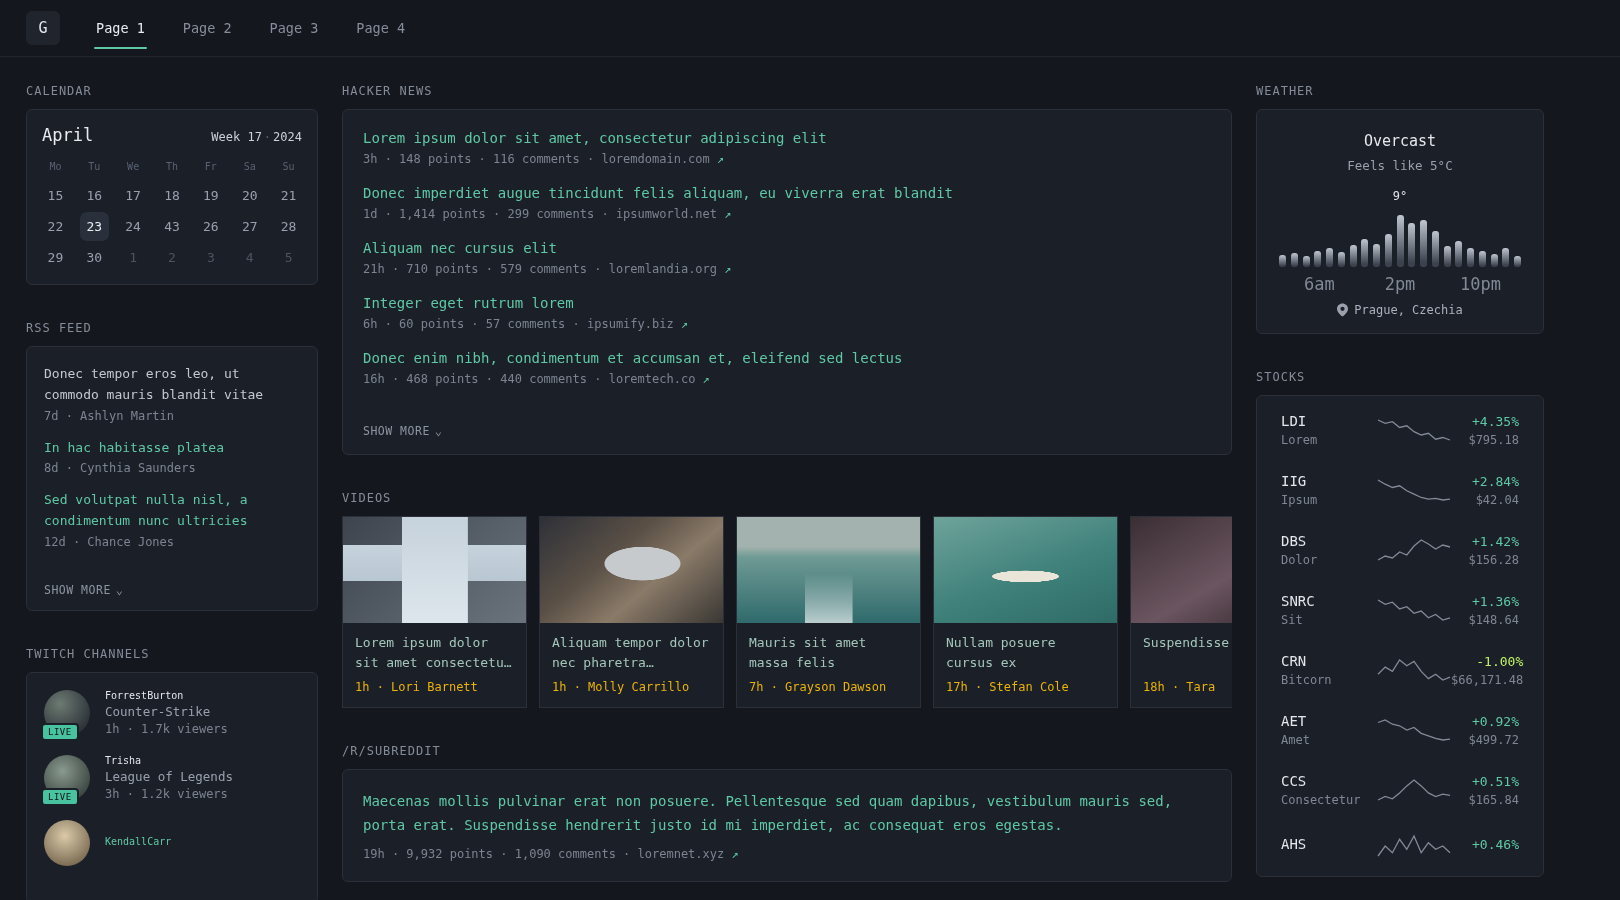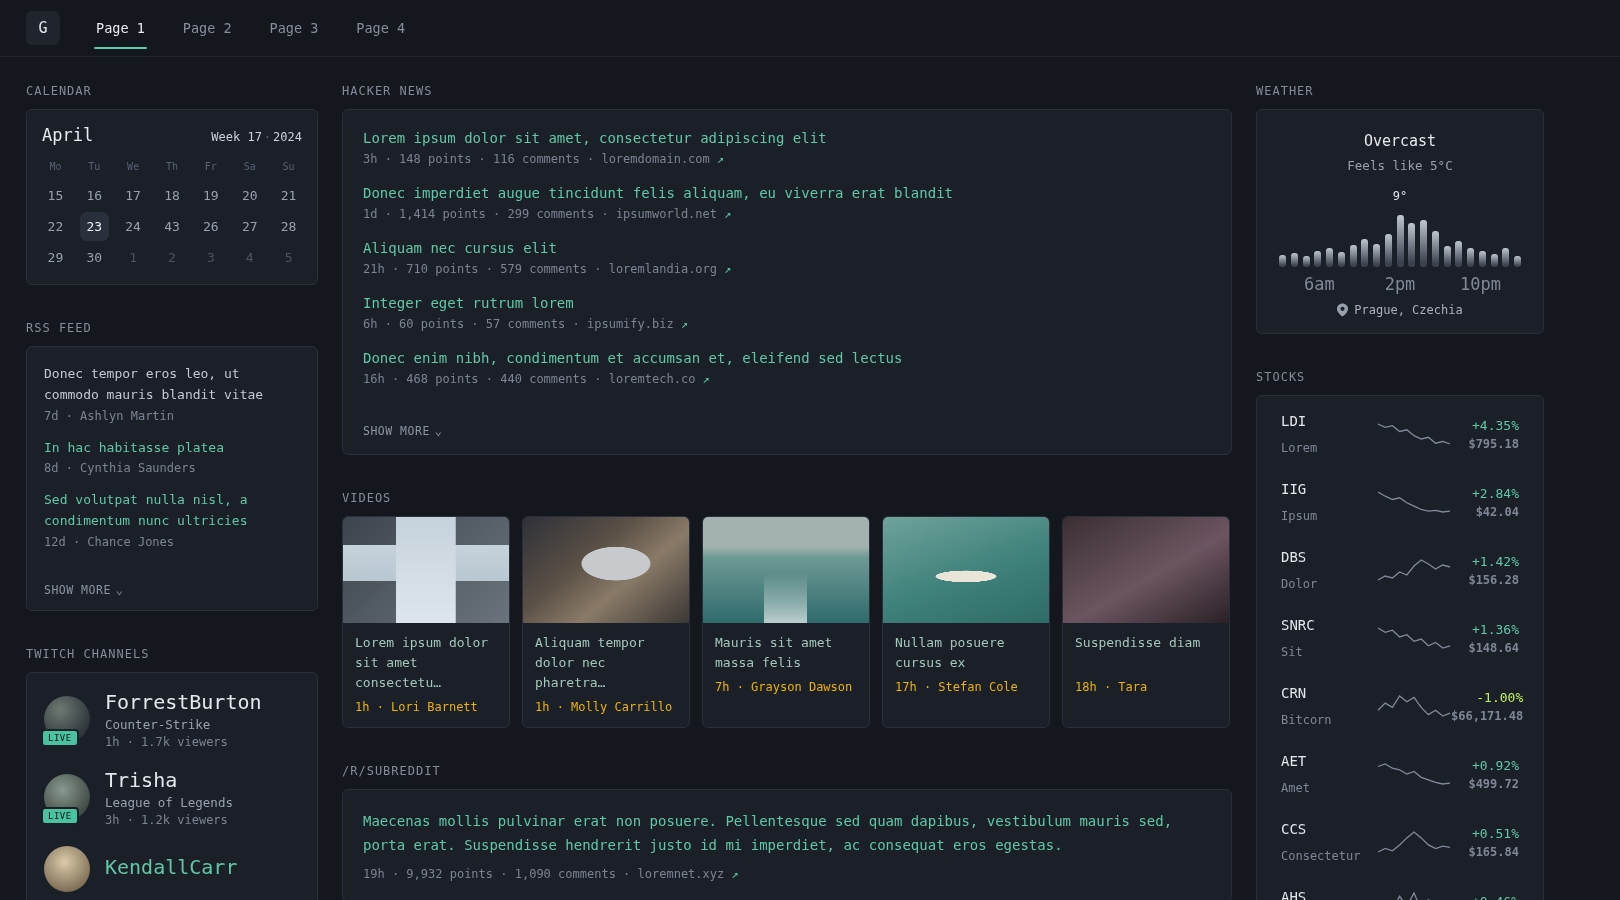--- a/index.html
+++ b/index.html
@@ -71,37 +71,37 @@
   .av { width:46px; height:46px; border-radius:50%; }
   .av-1 { background:radial-gradient(circle at 35% 30%, #6d7a72, #2e343a 75%); }
   .av-2 { background:radial-gradient(circle at 40% 35%, #8a9a8f, #3a4540 78%); }
   .av-3 { background:radial-gradient(circle at 45% 35%, #dacaa9, #7a6a52 78%); }
   .live {
     position:absolute; left:-3px; bottom:-5px; background:#49c2a0; color:#0f1318;
     font-size:9px; letter-spacing:.5px; padding:2px 5px; border-radius:4px;
     border:2px solid #1b1f28;
   }
   .live:empty { display:none; }
-  .ch-name { font-size:20px; color:#e4e7ec; }
+  .ch-name { font-size:10px; color:#e4e7ec; }
   .ch-name.accent { color:#5fc9a5; }
   .ch-game { font-size:12.5px; color:#99a0ad; margin-top:3px; }
   .ch-meta { font-size:12px; color:#7c8391; margin-top:3px; }
   
   .hn-card { padding:20px 20px 16px; }
   .hn-item { margin-bottom:19px; }
   .hn-title { font-size:14px; color:#5fc9a5; cursor:pointer; }
   .post-meta { font-size:12px; color:#7c8391; margin-top:6px; }
   .post-meta .domain { cursor:pointer; }
   .post-meta .arrow { color:#5fc9a5; }
   .sub-card { padding:20px; }
   .sub-title { font-size:14px; line-height:1.7; color:#5fc9a5; cursor:pointer; }
   .sub-card .post-meta { margin-top:9px; }
   
   .vrow { display:flex; gap:12px; overflow:hidden; }
-  .vcard { flex:none; width:168px; background:#1b1f28; border:1px solid #2a2f3a; border-radius:6px; overflow:hidden; cursor:pointer; }
+  .vcard { flex:none; width:185px; background:#1b1f28; border:1px solid #2a2f3a; border-radius:0; overflow:hidden; cursor:pointer; }
   .thumb { height:106px; }
   .thumb-1 {
     background:
       linear-gradient(#c6d2dc,#dde6ec) 50% 0/36% 100% no-repeat,
       linear-gradient(#c6d2dc,#b9c7d2) 0 40%/100% 34% no-repeat,
       linear-gradient(135deg,#3d444d,#6b747d);
   }
   .thumb-2 {
     background:
       radial-gradient(ellipse 34% 26% at 56% 44%, #c7cacd 0 60%, rgba(0,0,0,0) 62%),
@@ -135,26 +135,26 @@
   .wtimes span { position:absolute; transform:translateX(-50%); }
   .wtimes span:nth-child(1){ left:16.7%; }
   .wtimes span:nth-child(2){ left:50%; }
   .wtimes span:nth-child(3){ left:83.3%; }
   .w-loc { margin-top:14px; display:flex; align-items:center; justify-content:center; gap:6px; font-size:12px; color:#aab0bc; }
   
   .stocks-card { padding:4px 8px; }
   .stock { display:flex; align-items:center; padding:13px 16px; cursor:pointer; }
   .s-id { width:96px; flex:none; }
   .s-sym { font-size:14px; color:#e3e6eb; }
-  .s-name { font-size:12px; color:#7f8694; margin-top:12px; }
+  .s-name { font-size:12px; color:#7f8694; margin-top:4px; }
   .spark { flex:none; }
   .s-val { margin-left:auto; text-align:right; }
   .s-chg { font-size:13px; color:#5fc9a5; }
   .s-chg.down { color:#bef264; }
-  .s-price { font-size:12px; color:#7f8694; margin-top:4px;font-weight:bold; }
+  .s-price { font-size:12px; color:#7f8694; margin-top:4px; }
 </style>
 </head>
 <body>
 
 <header class="topbar">
   <div class="logo">G</div>
   <nav class="tabs">
     <div class="tab active">Page 1</div>
     <div class="tab">Page 2</div>
     <div class="tab">Page 3</div>

